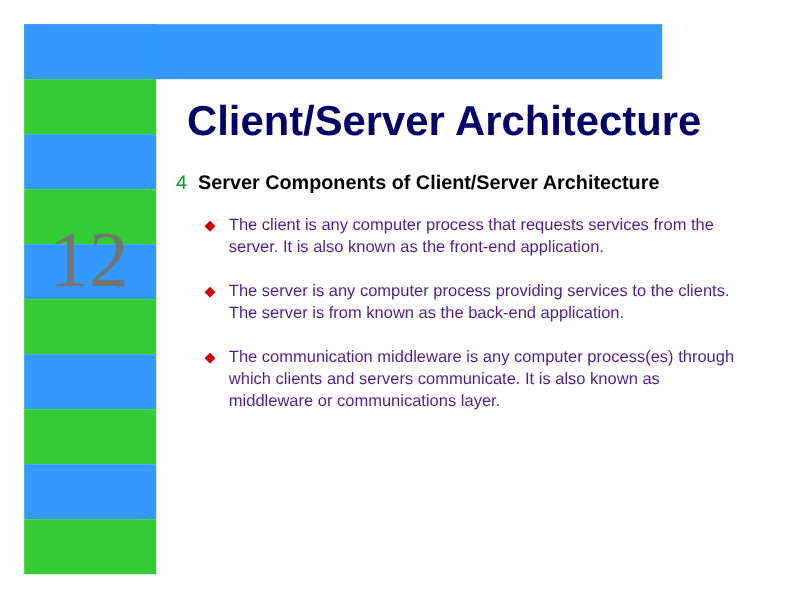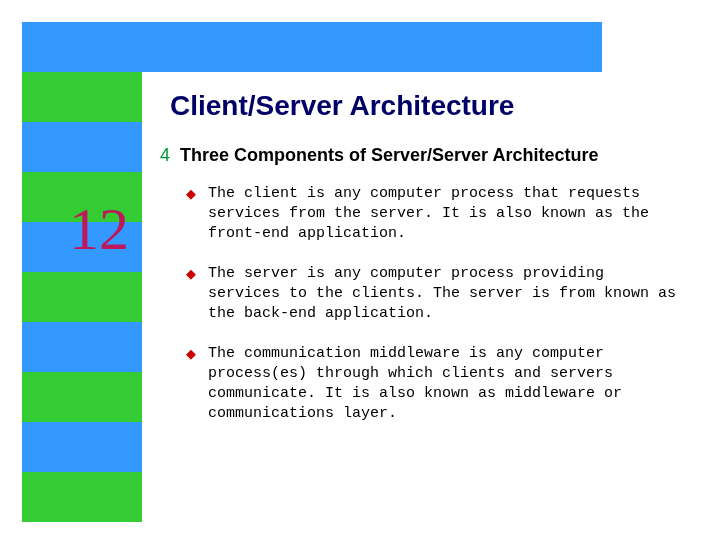--- a/index.html
+++ b/index.html
@@ -31,21 +31,21 @@
   }
   .stripe.blue { background: #3399ff; }
   .stripe.green { background: #33cc33; }
   .content {
     position: absolute;
     top: 90px;
     left: 160px;
     right: 40px;
   }
   .title {
-    font-size: 28px;
+    font-size: 38px;
     font-weight: bold;
     color: #000066;
     margin-bottom: 22px;
     margin-left: 10px;
   }
   .main-bullet {
     display: flex;
     align-items: flex-start;
     margin-bottom: 18px;
   }
@@ -72,32 +72,31 @@
   }
   .sub-bullet-icon {
     color: #cc0000;
     font-size: 13px;
     margin-right: 12px;
     line-height: 20px;
     flex-shrink: 0;
   }
   .sub-bullet-text {
     font-size: 15px;
-    color: #000000;
+    color: #4c1d95;
     line-height: 20px;
-    font-family: Liberation Mono, monospace;
   }
   .big-number {
     position: absolute;
     top: 195px;
-    left: 69px;
+    left: 45px;
     font-family: "Times New Roman", Times, serif;
-    font-size: 60px;
+    font-size: 72px;
     font-weight: normal;
-    color: #be185d;
+    color: #737373;
   }
 </style>
 </head>
 <body>
 
 <div class="top-blue-bar"></div>
 
 <div class="side-stripes">
   <div class="stripe blue"></div>
   <div class="stripe green"></div>
@@ -111,21 +110,21 @@
   <div class="stripe green"></div>
 </div>
 
 <div class="big-number">12</div>
 
 <div class="content">
   <div class="title">Client/Server Architecture</div>
 
   <div class="main-bullet">
     <span class="main-bullet-icon">4</span>
-    <span class="main-bullet-text">Three Components of Server/Server Architecture</span>
+    <span class="main-bullet-text">Server Components of Client/Server Architecture</span>
   </div>
 
   <div class="sub-list">
     <div class="sub-bullet">
       <span class="sub-bullet-icon">◆</span>
       <span class="sub-bullet-text">The client is any computer process that requests services from the server. It is also known as the front-end application.</span>
     </div>
     <div class="sub-bullet">
       <span class="sub-bullet-icon">◆</span>
       <span class="sub-bullet-text">The server is any computer process providing services to the clients. The server is from known as the back-end application.</span>

